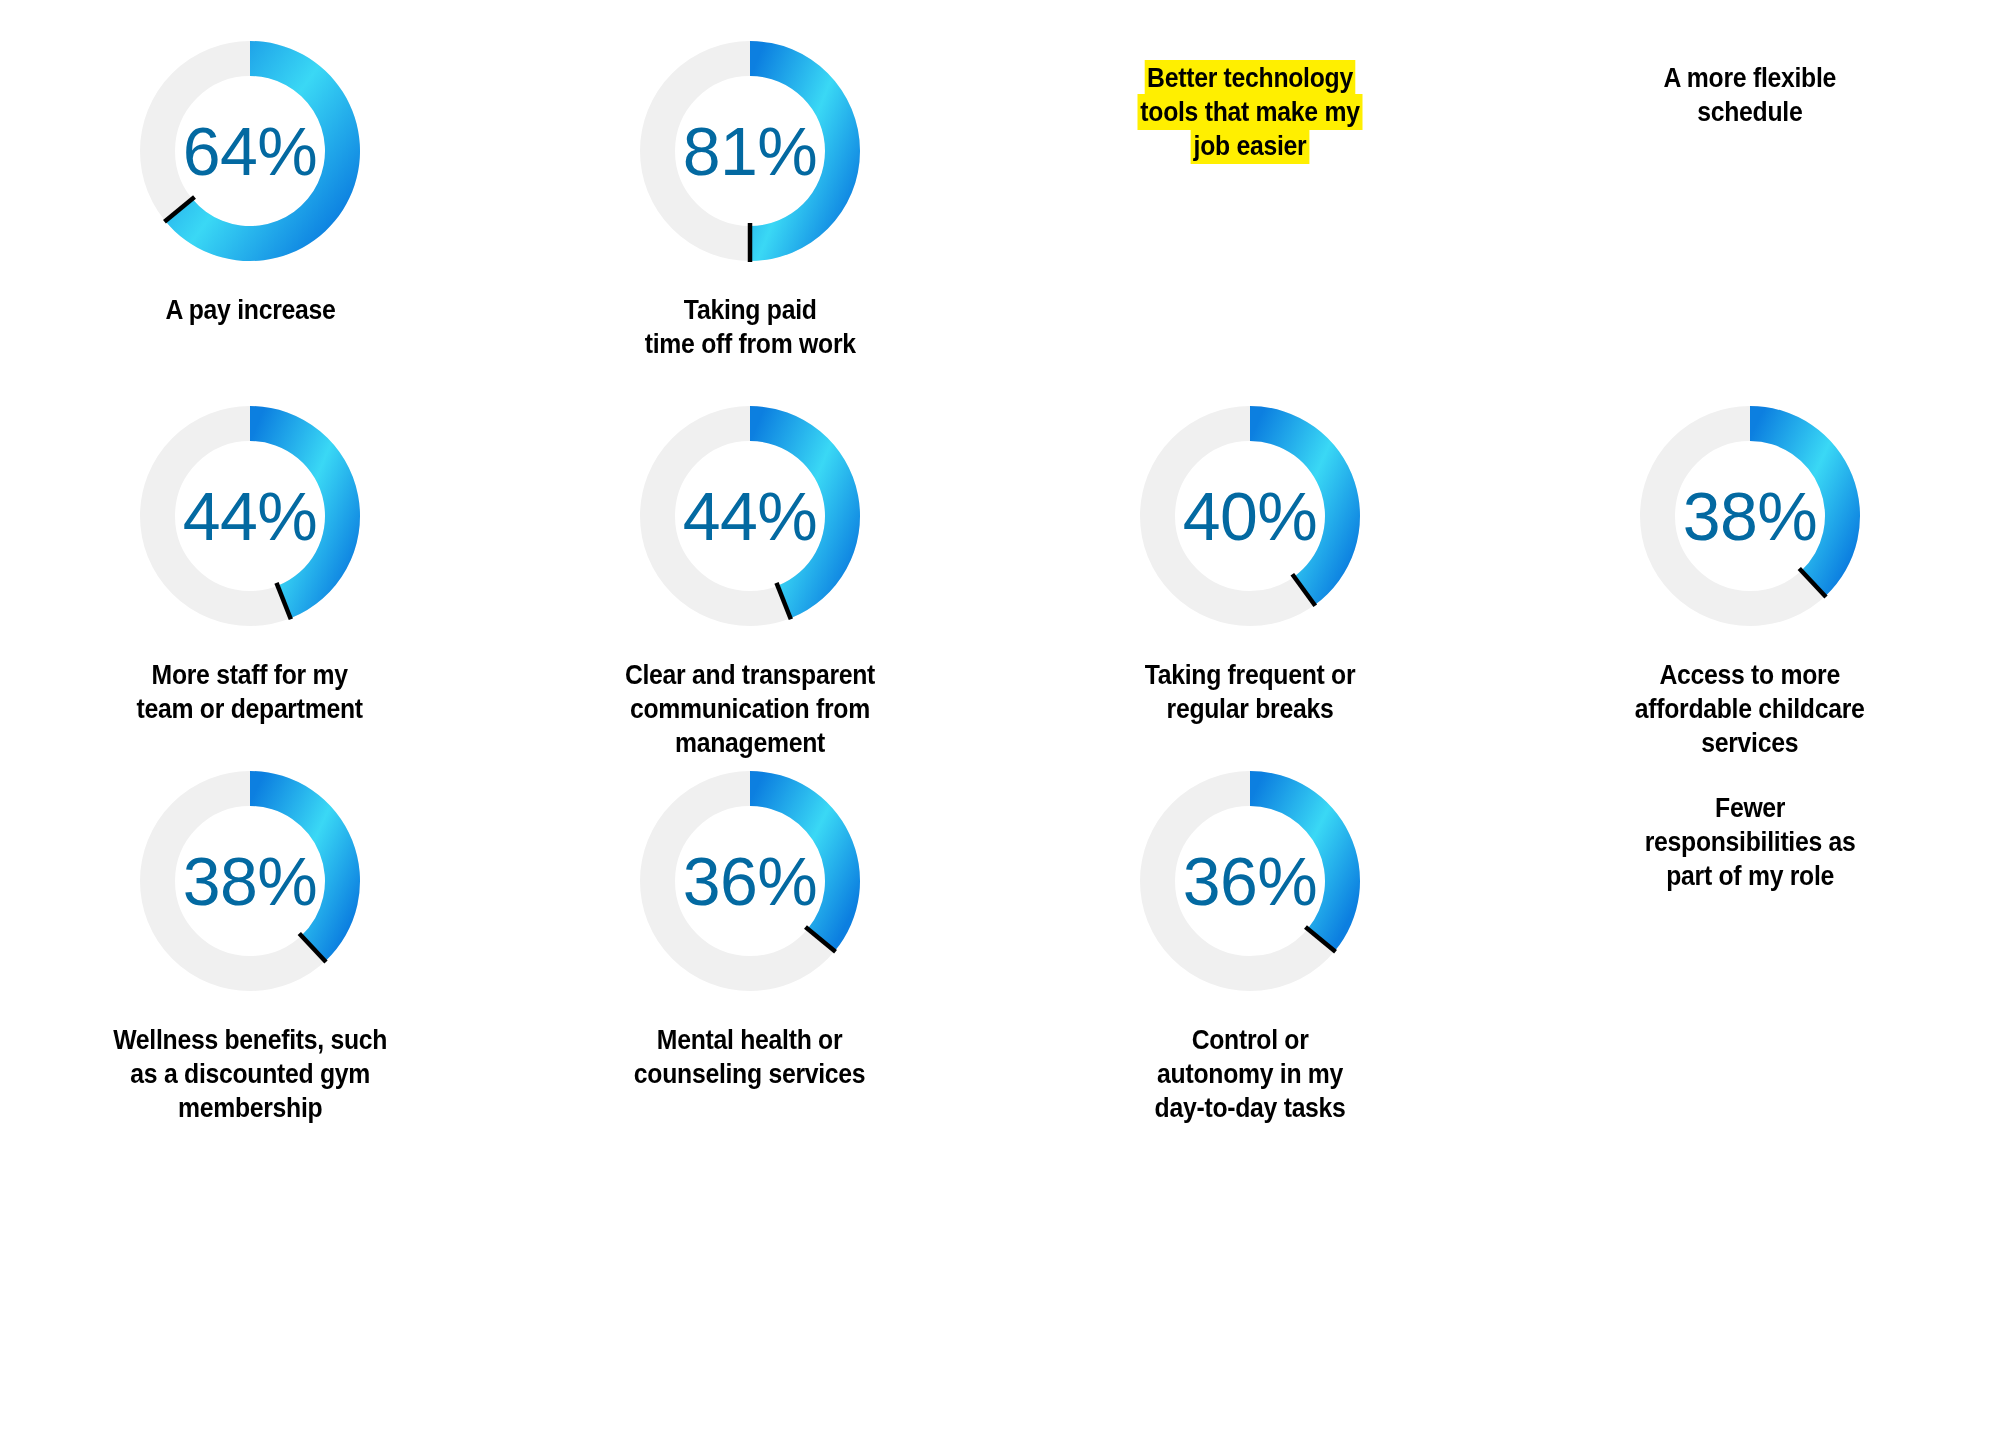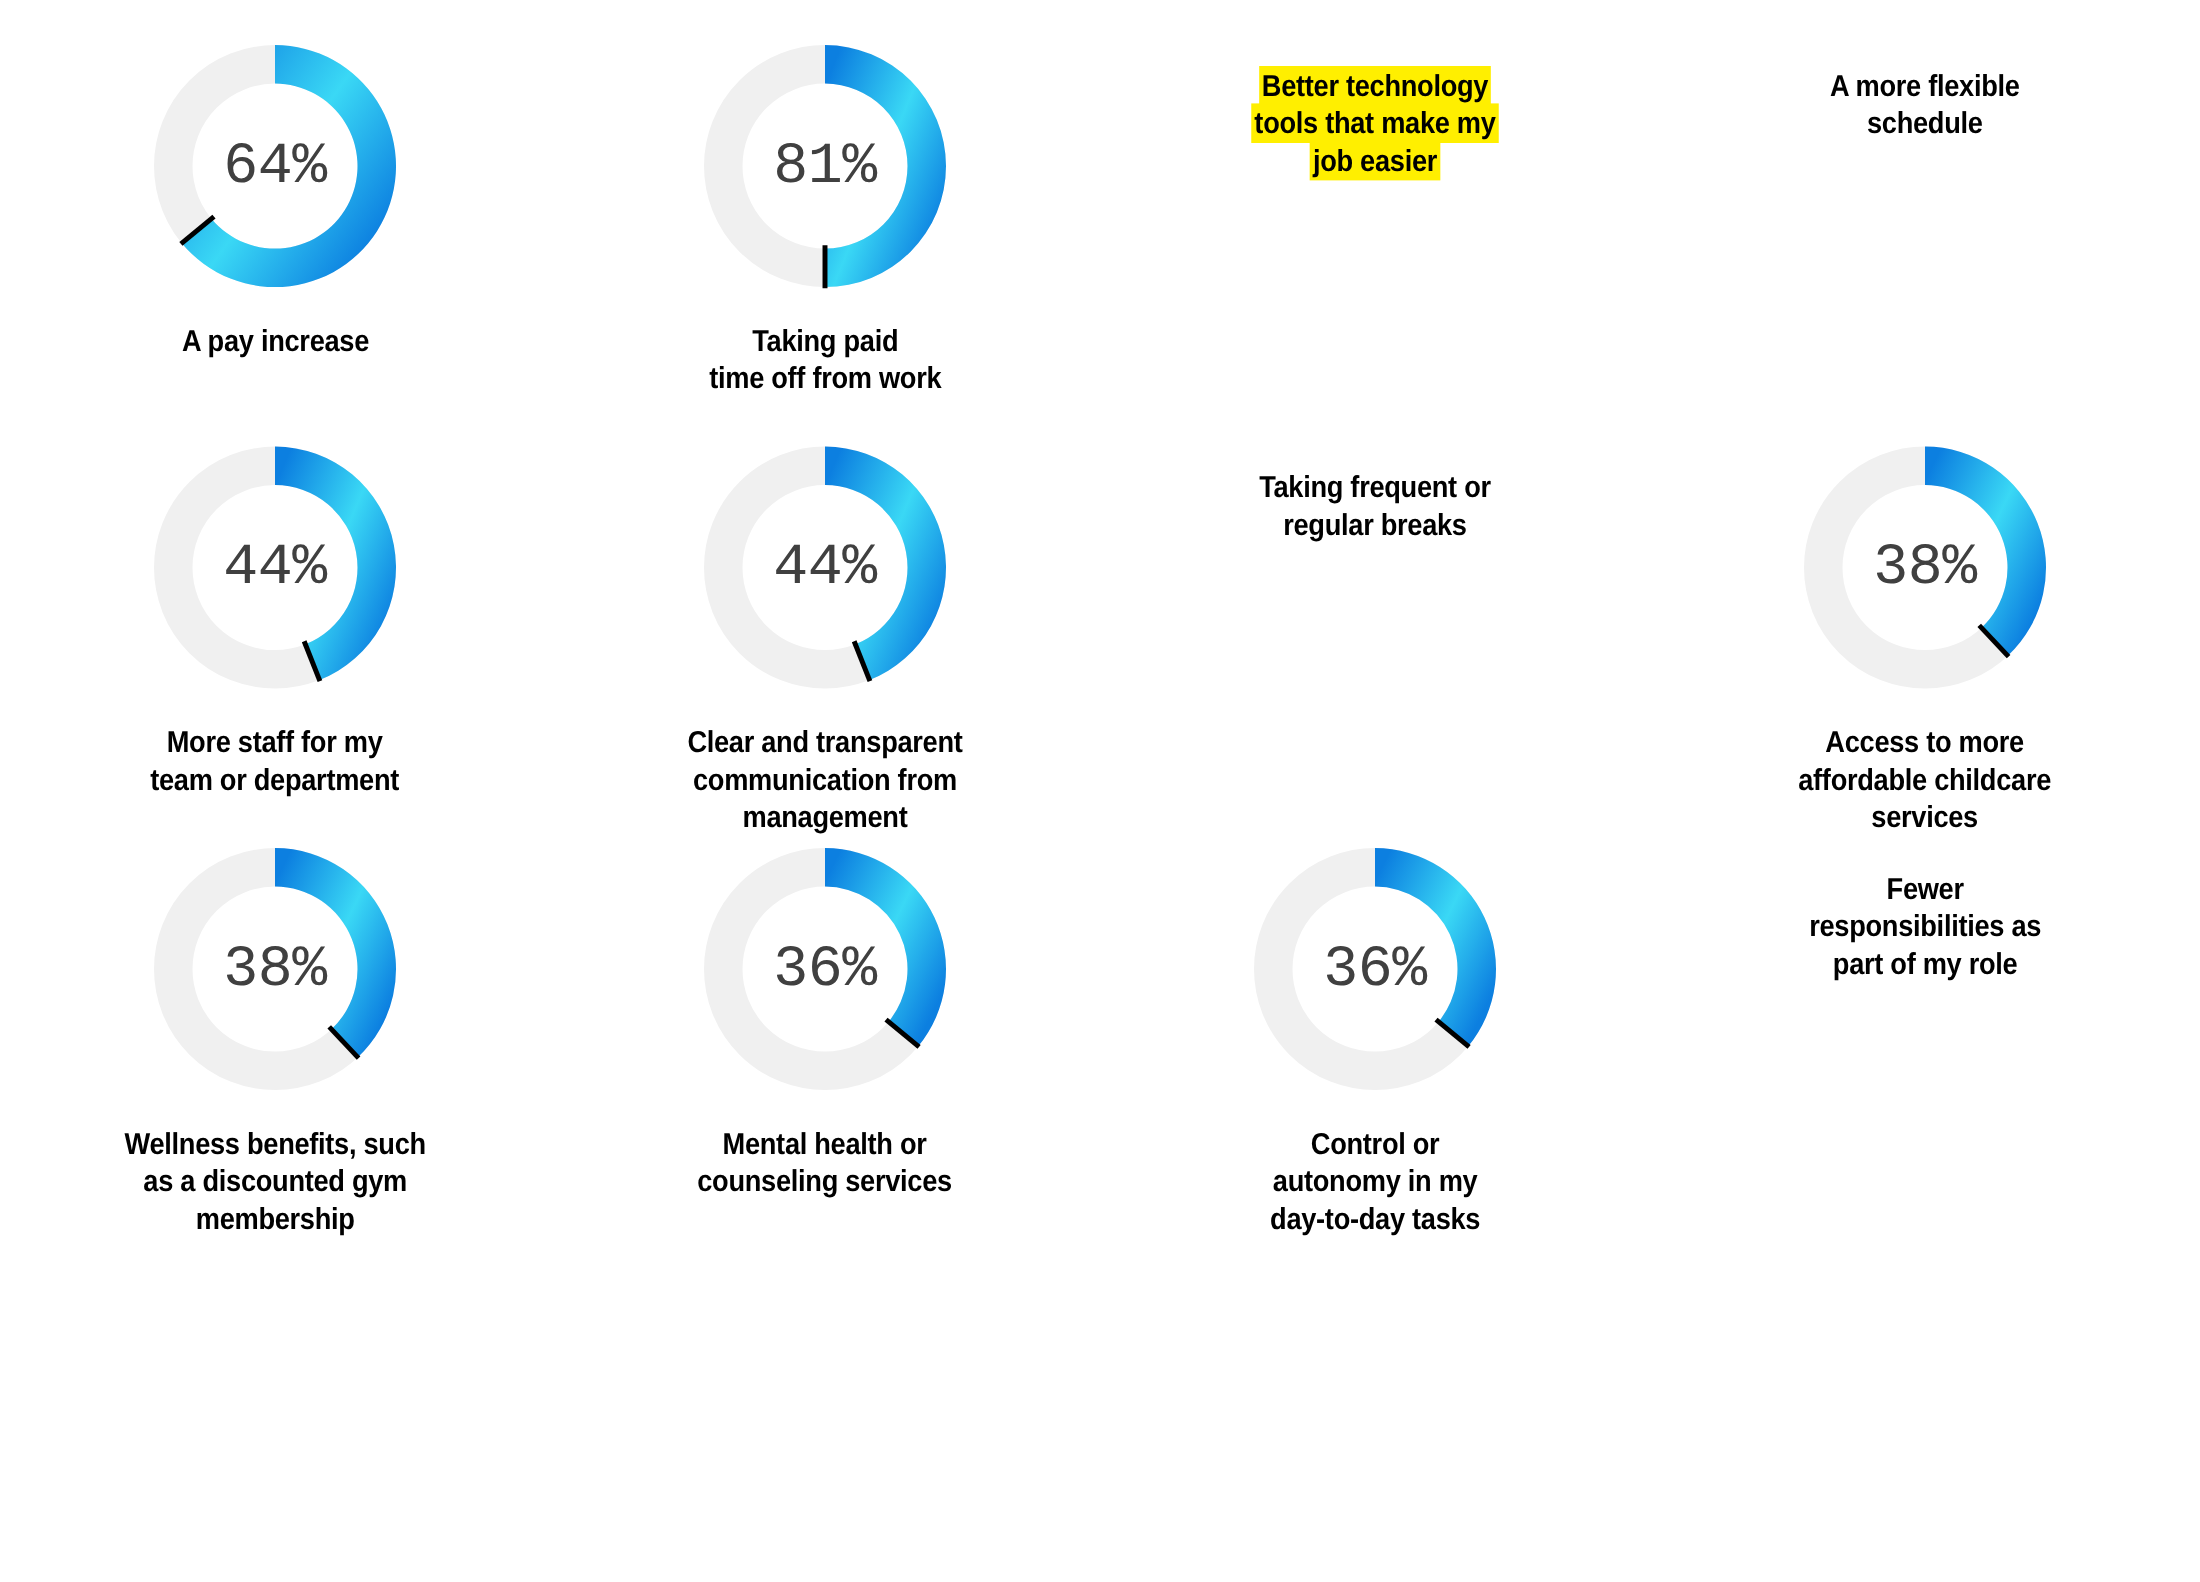--- a/index.html
+++ b/index.html
@@ -25,25 +25,25 @@
   .donut-wrap{
     position:relative;
     width:232px;height:232px;
     flex:none;
   }
   .donut-wrap svg{display:block;width:232px;height:232px;}
   .pct{
     position:absolute;left:0;top:0;
     width:232px;height:232px;
     display:flex;align-items:center;justify-content:center;
-    font-size:53px;
+    font-size:68px;
     font-weight:400;
-    color:#404040;
+    color:#0369a1;
     letter-spacing:-0.5px;
-    font-family:Liberation Mono, monospace;
+    font-family:Liberation Sans, sans-serif;
   }
   .pct.bold{font-weight:700;}
   .label{
     margin-top:26px;
     text-align:center;
     font-size:27.5px;
     line-height:1.24;
     font-weight:700;
     color:#000000;
     font-family:"Liberation Sans", sans-serif;
@@ -158,20 +158,37 @@
     </svg>
         <div class="pct">44%</div>
       </div>
       <div class="label">
         <span class="ln">Clear and transparent</span>
         <span class="ln">communication from</span>
         <span class="ln">management</span>
       </div>
     </div>
     <div class="cell">
+      <div class="donut-wrap">
+    <svg viewBox="0 0 232 232">
+      <defs>
+        <linearGradient id="g6" x1="0.12" y1="0.02" x2="0.98" y2="0.72">
+          <stop offset="0%" stop-color="#0c7fe0"></stop>
+          <stop offset="52%" stop-color="#3ad8f5"></stop>
+          <stop offset="100%" stop-color="#0c7fe0"></stop>
+        </linearGradient>
+
+      </defs>
+      <circle cx="116" cy="116" r="92.5" fill="none" stroke="#f0f0f0" stroke-width="35"></circle>
+      <path d="M 116 6 A 110 110 0 0 1 180.65637775217203 204.99186938124421 L 160.0838939219355 176.67627457812105 A 75 75 0 0 0 116 41 Z" fill="url(#g6)"></path>
+
+      <line x1="158.32053816505805" y1="174.2492235949962" x2="181.24416300446453" y2="205.80088637561917" stroke="#000000" stroke-width="4.5" stroke-linecap="butt"></line>
+    </svg>
+        <div class="pct">40%</div>
+      </div>
       <div class="label">
         <span class="ln">Taking frequent or</span>
         <span class="ln">regular breaks</span>
       </div>
     </div>
     <div class="cell">
       <div class="donut-wrap">
     <svg viewBox="0 0 232 232">
       <defs>
         <linearGradient id="g7" x1="0.12" y1="0.02" x2="0.98" y2="0.72">

